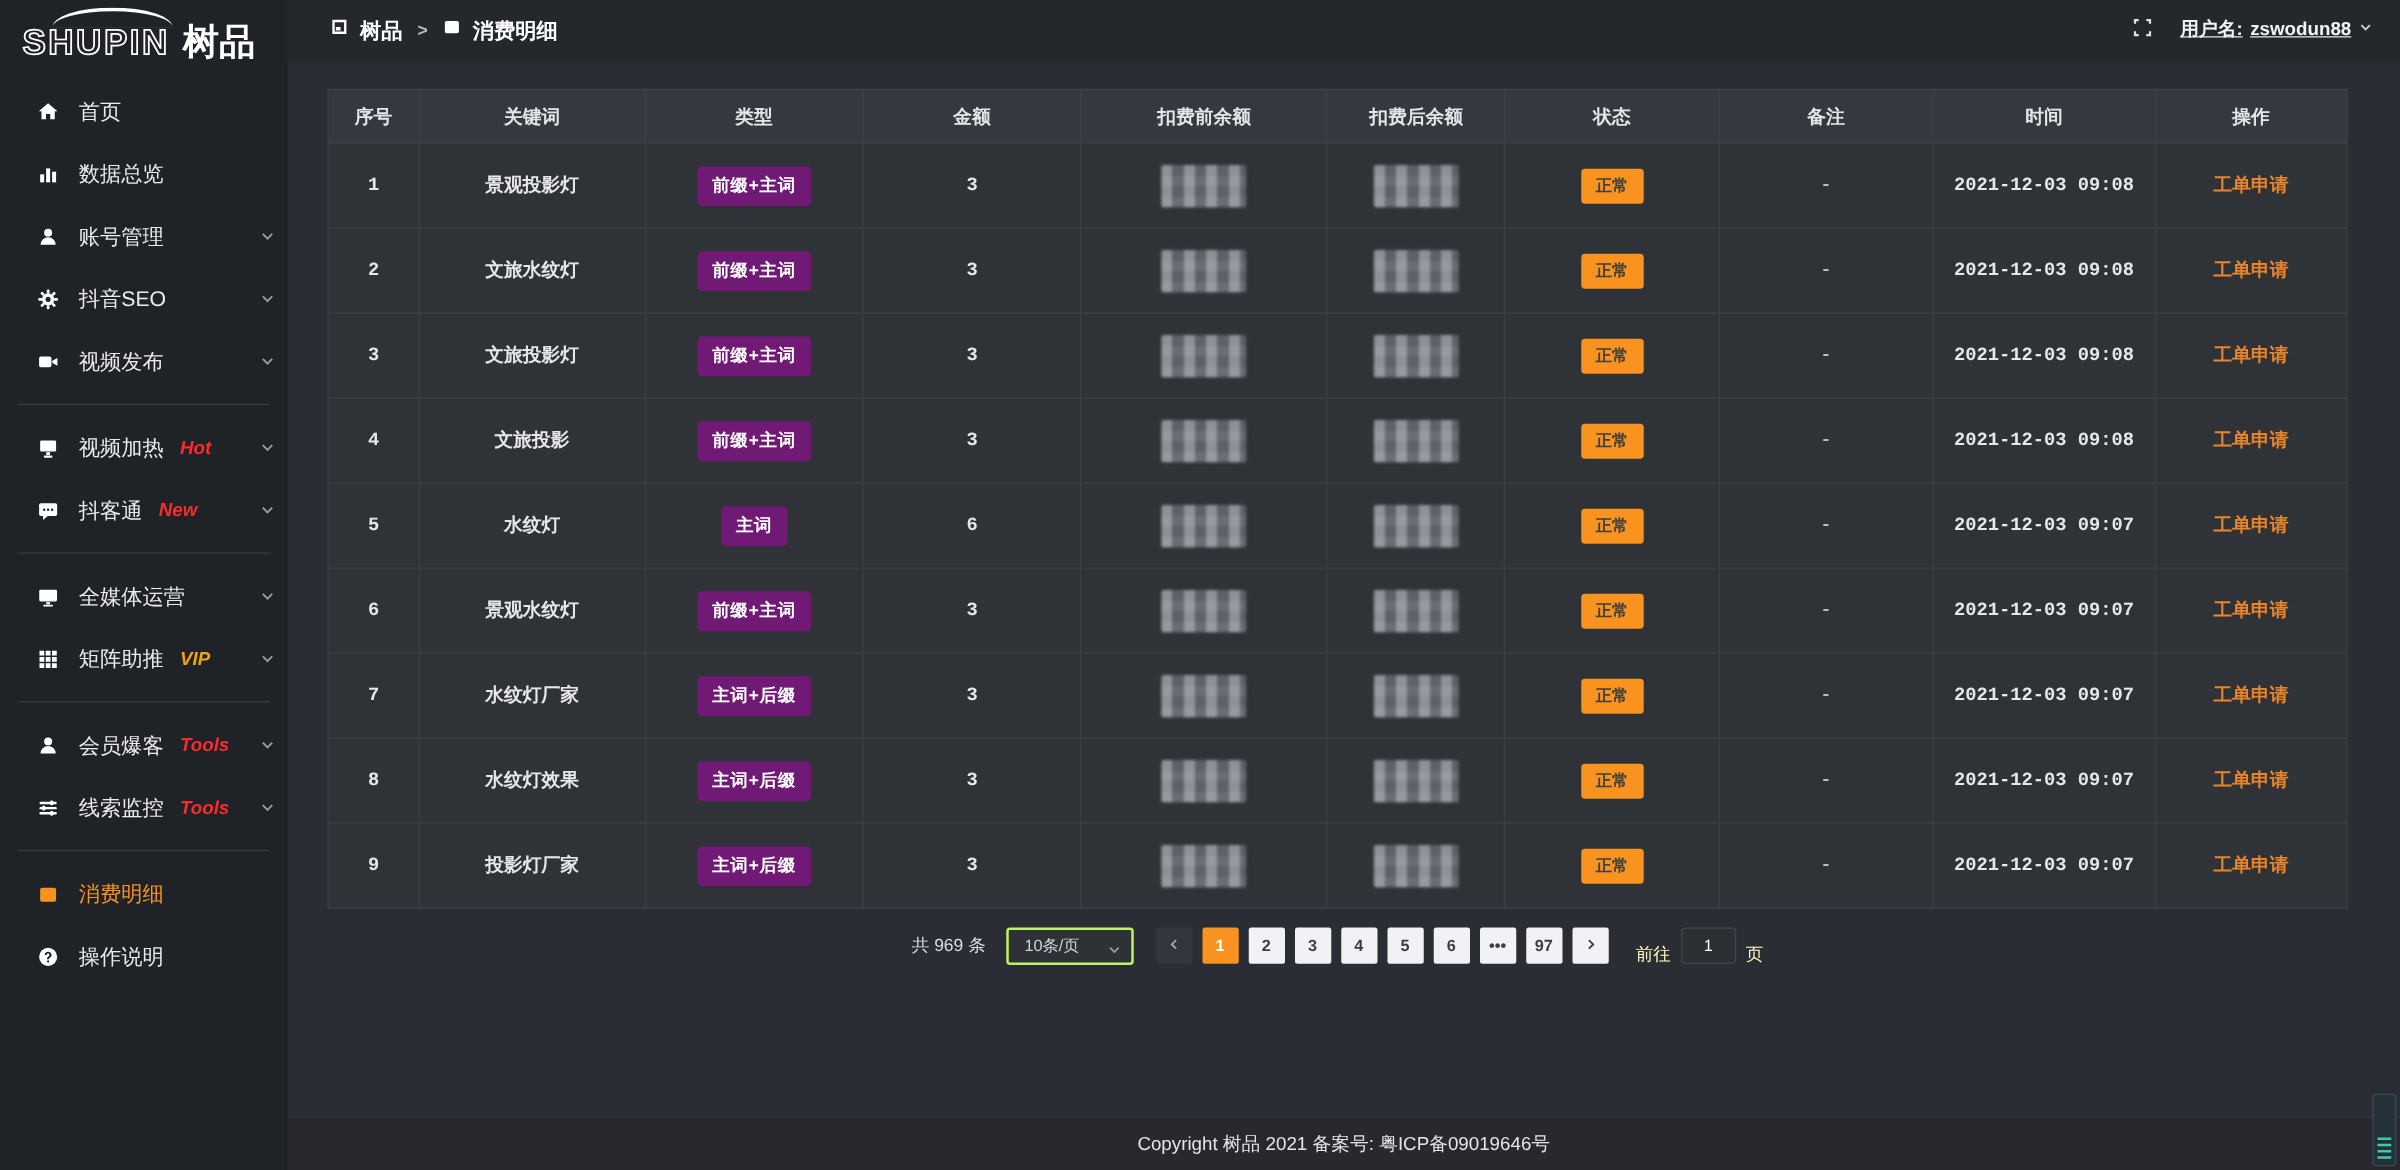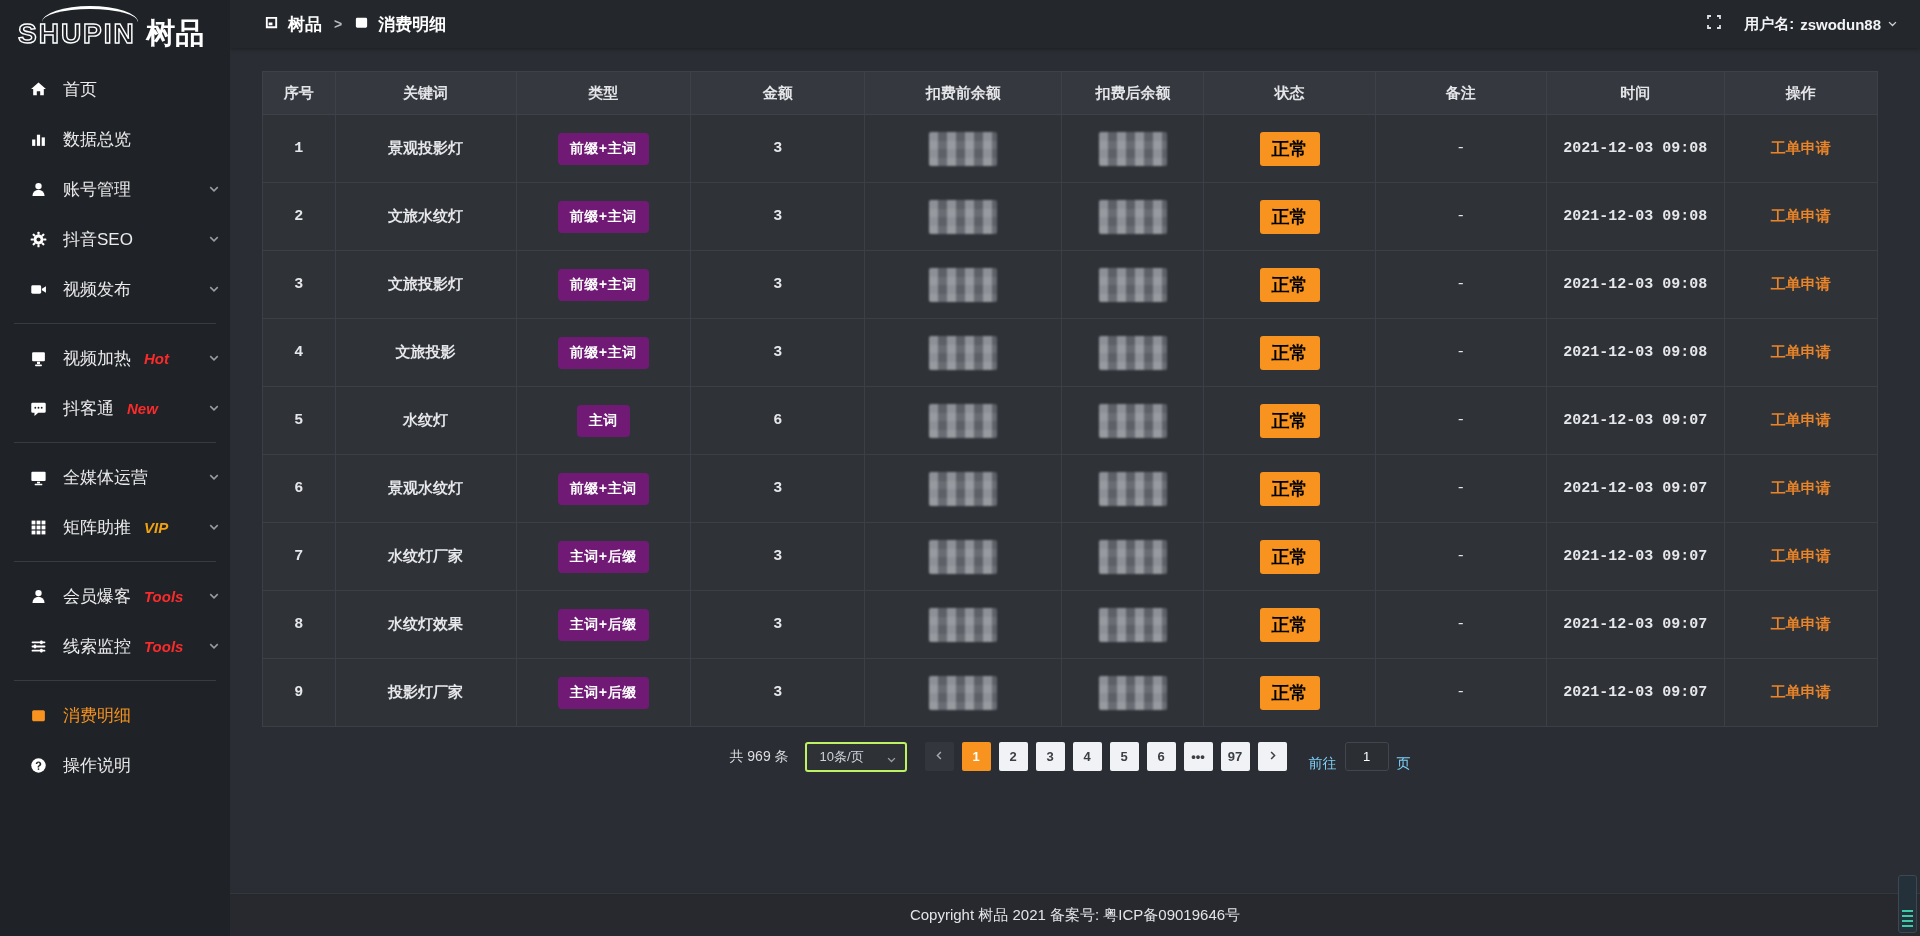--- a/index.html
+++ b/index.html
@@ -46,21 +46,21 @@
   
   .topbar{
     position:absolute; left:230px; top:0; right:0; height:48px;
     background:#24272c; display:flex; align-items:center; padding:0 22px 0 34px;
     box-shadow:0 1px 4px rgba(0,0,0,.35); z-index:4;
   }
   .crumb{ display:flex; align-items:center; gap:9px; }
   .crumb .icon svg{ width:15px; height:15px; fill:#fff; }
   .crumb-label{ font-size:17px; font-weight:700; color:#fff; }
   .crumb-sep{ color:#b9bcc1; font-size:14px; font-weight:700; padding:0 3px; }
-  .top-right{ margin-left:auto; display:flex; align-items:center; gap:22px; }
+  .top-right{ margin-left:auto; display:flex; align-items:flex-start; gap:22px;text-decoration:underline; }
   .fs-icon svg{ width:16px; height:16px; stroke:#dfe1e4; fill:none; stroke-width:1.8; }
   .user-box{ display:flex; align-items:center; gap:6px; cursor:pointer; }
   .user-label,.user-name{ font-size:15px; font-weight:700; color:#f2f3f5; }
   .user-caret svg{ width:11px; height:11px; stroke:#cfd2d7; fill:none; stroke-width:2; }
   
   .main{ position:absolute; left:230px; top:48px; right:0; bottom:0; }
   .balance{ margin:27px 0 0 32px; font-size:15px; font-weight:700; color:#fff; }
   .balance b{ margin-left:8px; }
   
   table.grid{
@@ -73,21 +73,21 @@
   table.grid td{
     background:#2f3237; height:68px; font-size:15px; color:#e6e7ea;
     border:1px solid #3c3f45; text-align:center;
   }
   td.b{ font-weight:700; color:#f2f3f5; }
   .type-badge{
     display:inline-block; background:#701a75; color:#fff; font-size:14px; font-weight:700;
     padding:7px 12px; border-radius:4px; letter-spacing:.5px;
   }
   .status-badge{
-    display:inline-block; background:#f7931e; color:#000000; font-size:18px; font-weight:700;
+    display:inline-block; background:#f7931e; color:#404040; font-size:13px; font-weight:700;
     padding:5px 12px; border-radius:3px;
   }
   .action-link{ color:#e8842a; font-weight:700; font-size:15px; cursor:pointer; text-decoration:none; }
   .blur-block{
     width:68px; height:34px; margin:0 auto; border-radius:2px;
     background-color:#70737a;
     background-image:
       repeating-linear-gradient(90deg, rgba(165,168,174,.75) 0 9px, rgba(92,95,101,.65) 9px 18px),
       repeating-linear-gradient(0deg, rgba(185,188,192,.45) 0 8px, rgba(105,108,114,.5) 8px 17px);
     filter:blur(1.3px); opacity:.92;
@@ -110,21 +110,21 @@
     background:#f0f2f5; color:#3b3e44; font-size:13px; font-weight:700;
     display:flex; align-items:center; justify-content:center; cursor:pointer; padding:0 6px;
     font-family:"Liberation Sans", sans-serif;
   }
   .pg-btn.pg-active{ background:#f7931e; color:#fff; }
   .pg-btn.pg-prev{ background:#33363c; color:#a4a8ae; }
   .pg-btn .arr svg{ width:11px; height:11px; fill:none; stroke-width:2.2; }
   .pg-btn.pg-prev .arr svg{ stroke:#a4a8ae; }
   .pg-btn.pg-next .arr svg{ stroke:#3b3e44; }
   .pg-goto{ display:flex; align-items:center; gap:8px; margin-left:14px; }
-  .pg-goto-label,.pg-goto-suffix{ font-size:14px; color:#7dd3fc;margin-top:15px; }
+  .pg-goto-label,.pg-goto-suffix{ font-size:14px; color:#fef9c3;margin-top:15px; }
   .pg-input{
     width:44px; height:29px; background:#2b2e33; border:1px solid #43464c; border-radius:3px;
     color:#fff; font-size:13px; text-align:center; font-family:"Liberation Sans", sans-serif;
   }
   
   .footer{
     position:absolute; left:230px; right:0; bottom:0; height:43px;
     background:#27292f; border-top:1px solid #35383d;
     display:flex; align-items:center; justify-content:center;
     font-size:15px; color:#e3e4e7;

